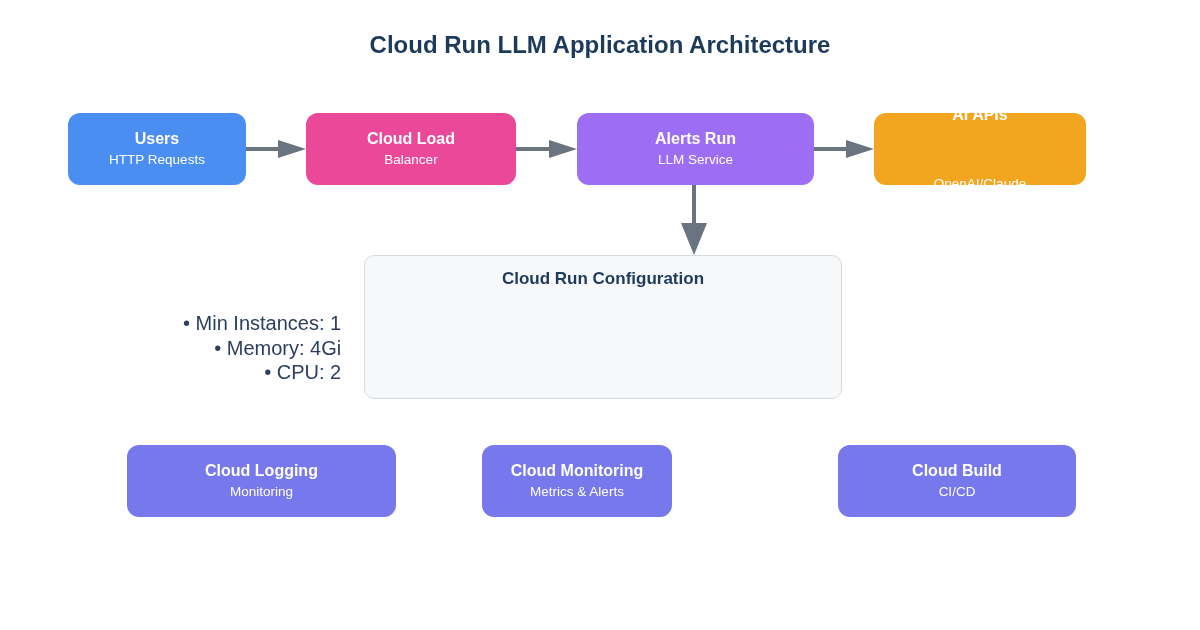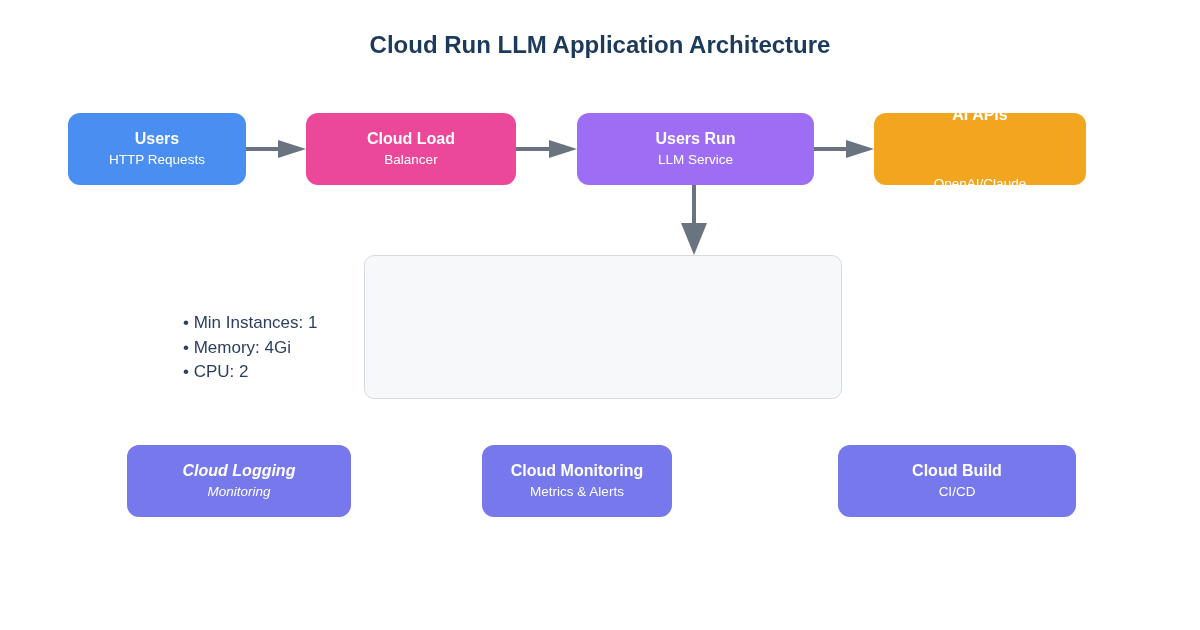--- a/index.html
+++ b/index.html
@@ -39,21 +39,21 @@
   }
 
   .panel{
     position:absolute;left:364px;top:255px;width:478px;height:144px;
     background:#f7f8fa;border:1px solid #d6dbe2;border-radius:10px;box-sizing:border-box;
   }
   .panel-title{
     position:absolute;left:0;top:269px;width:478px;margin-left:364px;
     text-align:center;font-size:17px;font-weight:bold;color:#1c3a5c;
   }
-  .bullet-list{position:absolute;top:311px;color:#2a3f5f;font-size:17px;}
+  .bullet-list{position:absolute;top:311px;color:#2a3f5f;font-size:20px;text-align:right;}
   .bullet-list div{line-height:24.5px;white-space:nowrap;}
   .bullet-left{left:183px;}
   .bullet-right{left:548px;}
 </style>
 </head>
 <body>
 
 <div class="canvas">
 
   <h1 class="title">Cloud Run LLM Application Architecture</h1>
@@ -61,21 +61,21 @@
   <div class="flow-row">
     <div class="node" style="left: 68px; width: 178px; background-color: rgb(75, 142, 242);">
       <div class="node-title">Users</div>
       <div class="node-sub">HTTP Requests</div>
     </div>
     <div class="node" style="left: 306px; width: 210px; background-color: #ec4899;">
       <div class="node-title">Cloud Load</div>
       <div class="node-sub">Balancer</div>
     </div>
     <div class="node" style="left: 577px; width: 237px; background-color: rgb(157, 110, 243);">
-      <div class="node-title">Users Run</div>
+      <div class="node-title">Alerts Run</div>
       <div class="node-sub">LLM Service</div>
     </div>
     <div class="node" style="left: 874px; width: 212px; background-color: rgb(242, 165, 31); gap: 48px;">
       <div class="node-title">AI APIs</div>
       <div class="node-sub">OpenAI/Claude</div>
     </div>
   </div>
 
   <div class="h-arrow" style="left:246px;width:60px;">
     <div class="h-shaft"></div>
@@ -88,29 +88,30 @@
   <div class="h-arrow" style="left:814px;width:60px;">
     <div class="h-shaft"></div>
     <div class="h-head"></div>
   </div>
   <div class="v-arrow">
     <div class="v-shaft"></div>
     <div class="v-head"></div>
   </div>
 
   <div class="panel"></div>
+  <div class="panel-title">Cloud Run Configuration</div>
 
   <div class="bullet-list bullet-left">
     <div>• Min Instances: 1</div>
     <div>• Memory: 4Gi</div>
     <div>• CPU: 2</div>
   </div>
 
   <div class="service-row">
-    <div class="node" style="left: 127px; width: 224px; background-color: rgb(118, 120, 236); font-style: italic;">
+    <div class="node" style="left: 127px; width: 269px; background-color: rgb(118, 120, 236);">
       <div class="node-title">Cloud Logging</div>
       <div class="node-sub">Monitoring</div>
     </div>
     <div class="node" style="left: 482px; width: 190px; background-color: rgb(118, 120, 236);">
       <div class="node-title">Cloud Monitoring</div>
       <div class="node-sub">Metrics &amp; Alerts</div>
     </div>
     <div class="node" style="left: 838px; width: 238px; background-color: rgb(118, 120, 236);">
       <div class="node-title">Cloud Build</div>
       <div class="node-sub">CI/CD</div>

